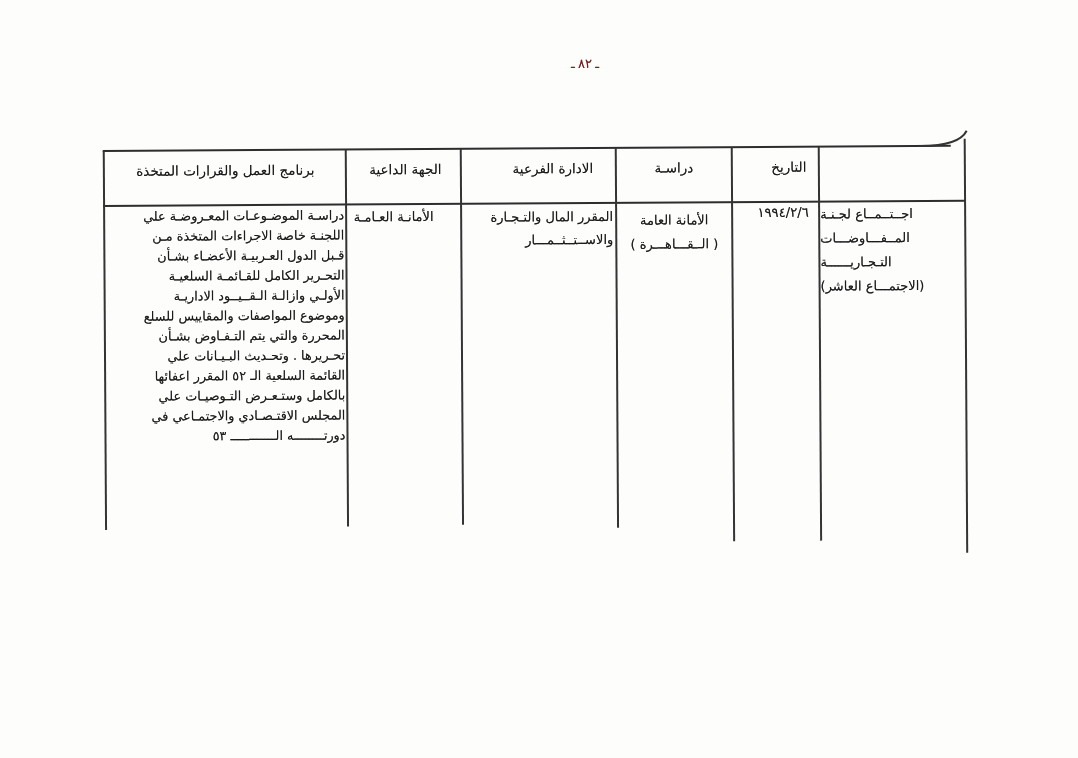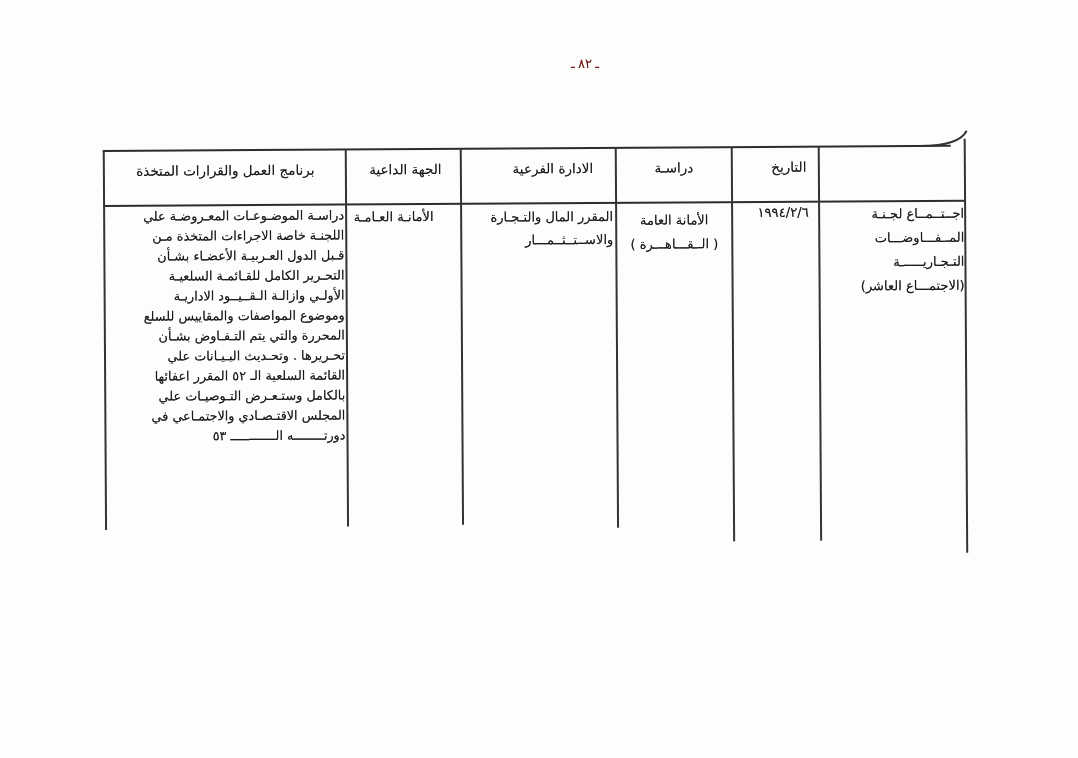--- a/index.html
+++ b/index.html
@@ -54,21 +54,21 @@
     box-sizing: border-box;
     font-size: 13.5px;
     color: #1b1b1b;
     text-shadow: 0 0 0.5px rgba(25,25,25,0.6);
   }
   .c-program  { left: 3px;   width: 238px; top: 207px; text-align: right; line-height: 20px; font-size: 12.8px; }
   .c-host     { left: 235px; width: 111px; top: 208px; text-align: center; }
   .c-subadmin { left: 359px; width: 151px; top: 208px; text-align: right; padding-right: 2px; line-height: 23px; }
   .c-place    { left: 514px; width: 114px; top: 212px; text-align: center; line-height: 24px; }
   .c-date     { left: 629px; width: 86px;  top: 206px; text-align: center; font-size: 13.2px; margin-left: 8px; }
-  .c-meeting  { left: 717px; width: 144px; top: 207px; text-align: right; line-height: 24px; }
+  .c-meeting  { left: 717px; width: 144px; top: 207px; text-align: left; line-height: 24px; }
 </style>
 </head>
 <body>
 
 <div class="page">
 
   <div class="page-number">ـ ٨٢ ـ</div>
 
   <div class="table-wrap">
 

